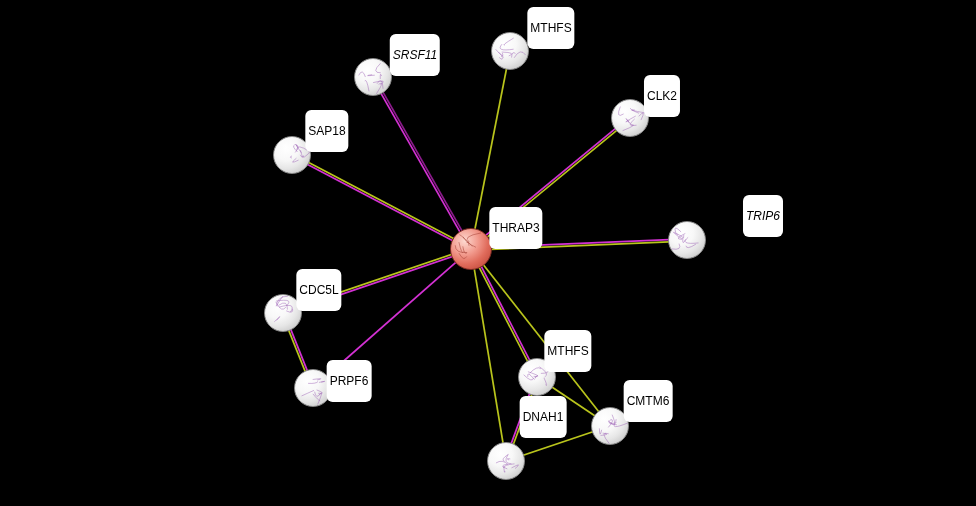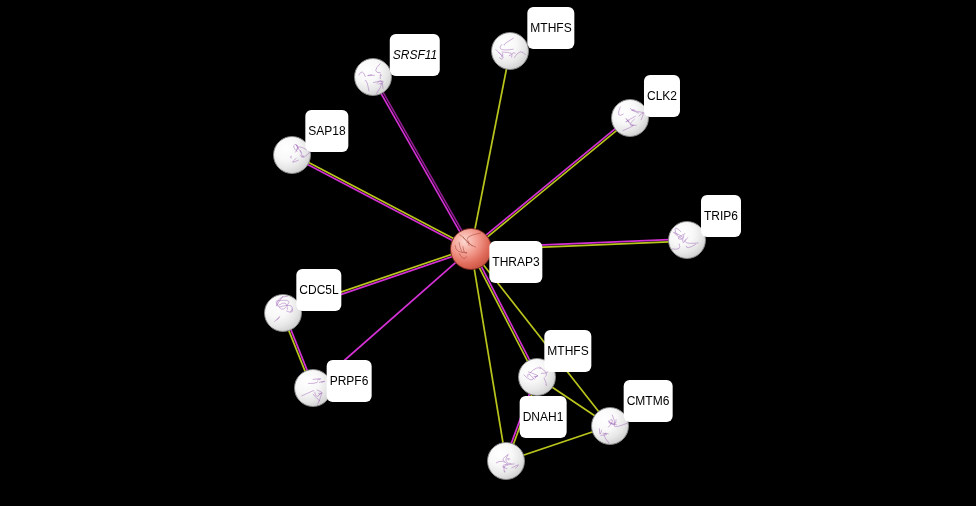--- a/index.html
+++ b/index.html
@@ -85,21 +85,21 @@
         <path d="M22.4 18.4 Q11.6 7.0 8.8 5.9" fill="none" stroke="#9c352a" stroke-width="0.9" stroke-opacity="0.55"></path>
         <path d="M12.4 18.2 Q13.9 27.6 17.0 24.8" fill="none" stroke="#9c352a" stroke-width="0.9" stroke-opacity="0.55"></path>
         <path d="M16.6 14.7 Q18.1 11.3 18.9 17.6" fill="none" stroke="#9c352a" stroke-width="0.9" stroke-opacity="0.55"></path>
         <path d="M13.1 23.8 Q11.4 27.7 8.3 13.8" fill="none" stroke="#9c352a" stroke-width="0.9" stroke-opacity="0.55"></path>
         <path d="M26.2 19.2 Q15.8 14.5 12.6 8.1" fill="none" stroke="#9c352a" stroke-width="0.9" stroke-opacity="0.55"></path>
         <path d="M16.6 28.8 Q13.2 34.5 8.4 25.4" fill="none" stroke="#9c352a" stroke-width="0.9" stroke-opacity="0.55"></path>
         <path d="M16.7 24.8 Q4.5 25.6 4.4 17.0" fill="none" stroke="#9c352a" stroke-width="0.9" stroke-opacity="0.55"></path>
         <path d="M19.2 13.8 Q10.9 7.8 31.7 4.1" fill="none" stroke="#9c352a" stroke-width="0.9" stroke-opacity="0.55"></path>
       </svg>
     </div>
-    <div class="node-label" style="left: 516px; top: 228px; margin-top: 34px;">THRAP3</div>
+    <div class="node-label" style="left: 516px; top: 228px;">THRAP3</div>
     <div class="node" style="left: 491px; top: 32px; width: 38px; height: 38px;">
       <svg viewBox="0 0 38 38">
         <path d="M17.7 24.2 Q26.6 20.7 10.2 20.1" fill="none" stroke="#9a5fb5" stroke-width="0.9" stroke-opacity="0.55"></path>
         <path d="M10.8 26.5 Q11.4 29.2 7.6 25.8" fill="none" stroke="#9a5fb5" stroke-width="0.9" stroke-opacity="0.55"></path>
         <path d="M11.0 21.2 Q13.7 28.6 3.8 17.1" fill="none" stroke="#9a5fb5" stroke-width="0.9" stroke-opacity="0.55"></path>
         <path d="M13.6 12.7 Q9.1 13.6 22.9 5.3" fill="none" stroke="#9a5fb5" stroke-width="0.9" stroke-opacity="0.55"></path>
         <path d="M24.8 21.8 Q21.3 18.2 20.6 25.9" fill="none" stroke="#9a5fb5" stroke-width="0.9" stroke-opacity="0.55"></path>
         <path d="M10.5 11.8 Q3.4 20.1 22.8 17.1" fill="none" stroke="#9a5fb5" stroke-width="0.9" stroke-opacity="0.55"></path>
         <path d="M23.3 26.2 Q30.2 15.2 35.5 23.3" fill="none" stroke="#9a5fb5" stroke-width="0.9" stroke-opacity="0.55"></path>
         <path d="M9.6 24.5 Q15.8 29.0 7.0 20.2" fill="none" stroke="#9a5fb5" stroke-width="0.9" stroke-opacity="0.55"></path>
@@ -150,21 +150,21 @@
         <path d="M17.4 18.5 Q13.9 25.6 14.6 17.2" fill="none" stroke="#9a5fb5" stroke-width="0.9" stroke-opacity="0.55"></path>
         <path d="M10.6 22.8 Q14.2 30.3 2.8 28.4" fill="none" stroke="#9a5fb5" stroke-width="0.9" stroke-opacity="0.55"></path>
         <path d="M9.6 13.9 Q-0.0 6.9 14.7 16.2" fill="none" stroke="#9a5fb5" stroke-width="0.9" stroke-opacity="0.55"></path>
         <path d="M12.8 10.5 Q4.1 1.9 7.0 10.8" fill="none" stroke="#9a5fb5" stroke-width="0.9" stroke-opacity="0.55"></path>
         <path d="M15.6 13.6 Q16.9 22.7 4.1 10.4" fill="none" stroke="#9a5fb5" stroke-width="0.9" stroke-opacity="0.55"></path>
         <path d="M20.2 16.2 Q10.4 24.2 31.2 22.1" fill="none" stroke="#9a5fb5" stroke-width="0.9" stroke-opacity="0.55"></path>
         <path d="M28.4 23.4 Q18.4 29.7 17.9 25.1" fill="none" stroke="#9a5fb5" stroke-width="0.9" stroke-opacity="0.55"></path>
         <path d="M13.8 18.3 Q3.9 18.3 17.2 12.1" fill="none" stroke="#9a5fb5" stroke-width="0.9" stroke-opacity="0.55"></path>
       </svg>
     </div>
-    <div class="node-label" style="left: 721px; top: 216px;">TRIP6</div>
+    <div class="node-label" style="left: 763px; top: 216px; font-style: italic;">TRIP6</div>
     <div class="node" style="left: 264px; top: 294px; width: 38px; height: 38px;">
       <svg viewBox="0 0 38 38">
         <path d="M11.8 11.9 Q12.9 1.3 24.1 1.3" fill="none" stroke="#9a5fb5" stroke-width="0.9" stroke-opacity="0.55"></path>
         <path d="M22.4 16.7 Q30.3 20.5 29.1 14.5" fill="none" stroke="#9a5fb5" stroke-width="0.9" stroke-opacity="0.55"></path>
         <path d="M12.3 26.8 Q20.2 18.1 9.8 28.3" fill="none" stroke="#9a5fb5" stroke-width="0.9" stroke-opacity="0.55"></path>
         <path d="M27.0 17.9 Q33.7 7.4 14.8 12.8" fill="none" stroke="#9a5fb5" stroke-width="0.9" stroke-opacity="0.55"></path>
         <path d="M22.4 11.6 Q31.5 3.2 11.7 6.4" fill="none" stroke="#9a5fb5" stroke-width="0.9" stroke-opacity="0.55"></path>
         <path d="M22.1 12.6 Q17.8 19.6 11.3 7.2" fill="none" stroke="#9a5fb5" stroke-width="0.9" stroke-opacity="0.55"></path>
         <path d="M13.3 12.0 Q11.1 11.5 19.1 1.1" fill="none" stroke="#9a5fb5" stroke-width="0.9" stroke-opacity="0.55"></path>
         <path d="M14.5 10.8 Q23.9 4.3 23.7 15.4" fill="none" stroke="#9a5fb5" stroke-width="0.9" stroke-opacity="0.55"></path>

